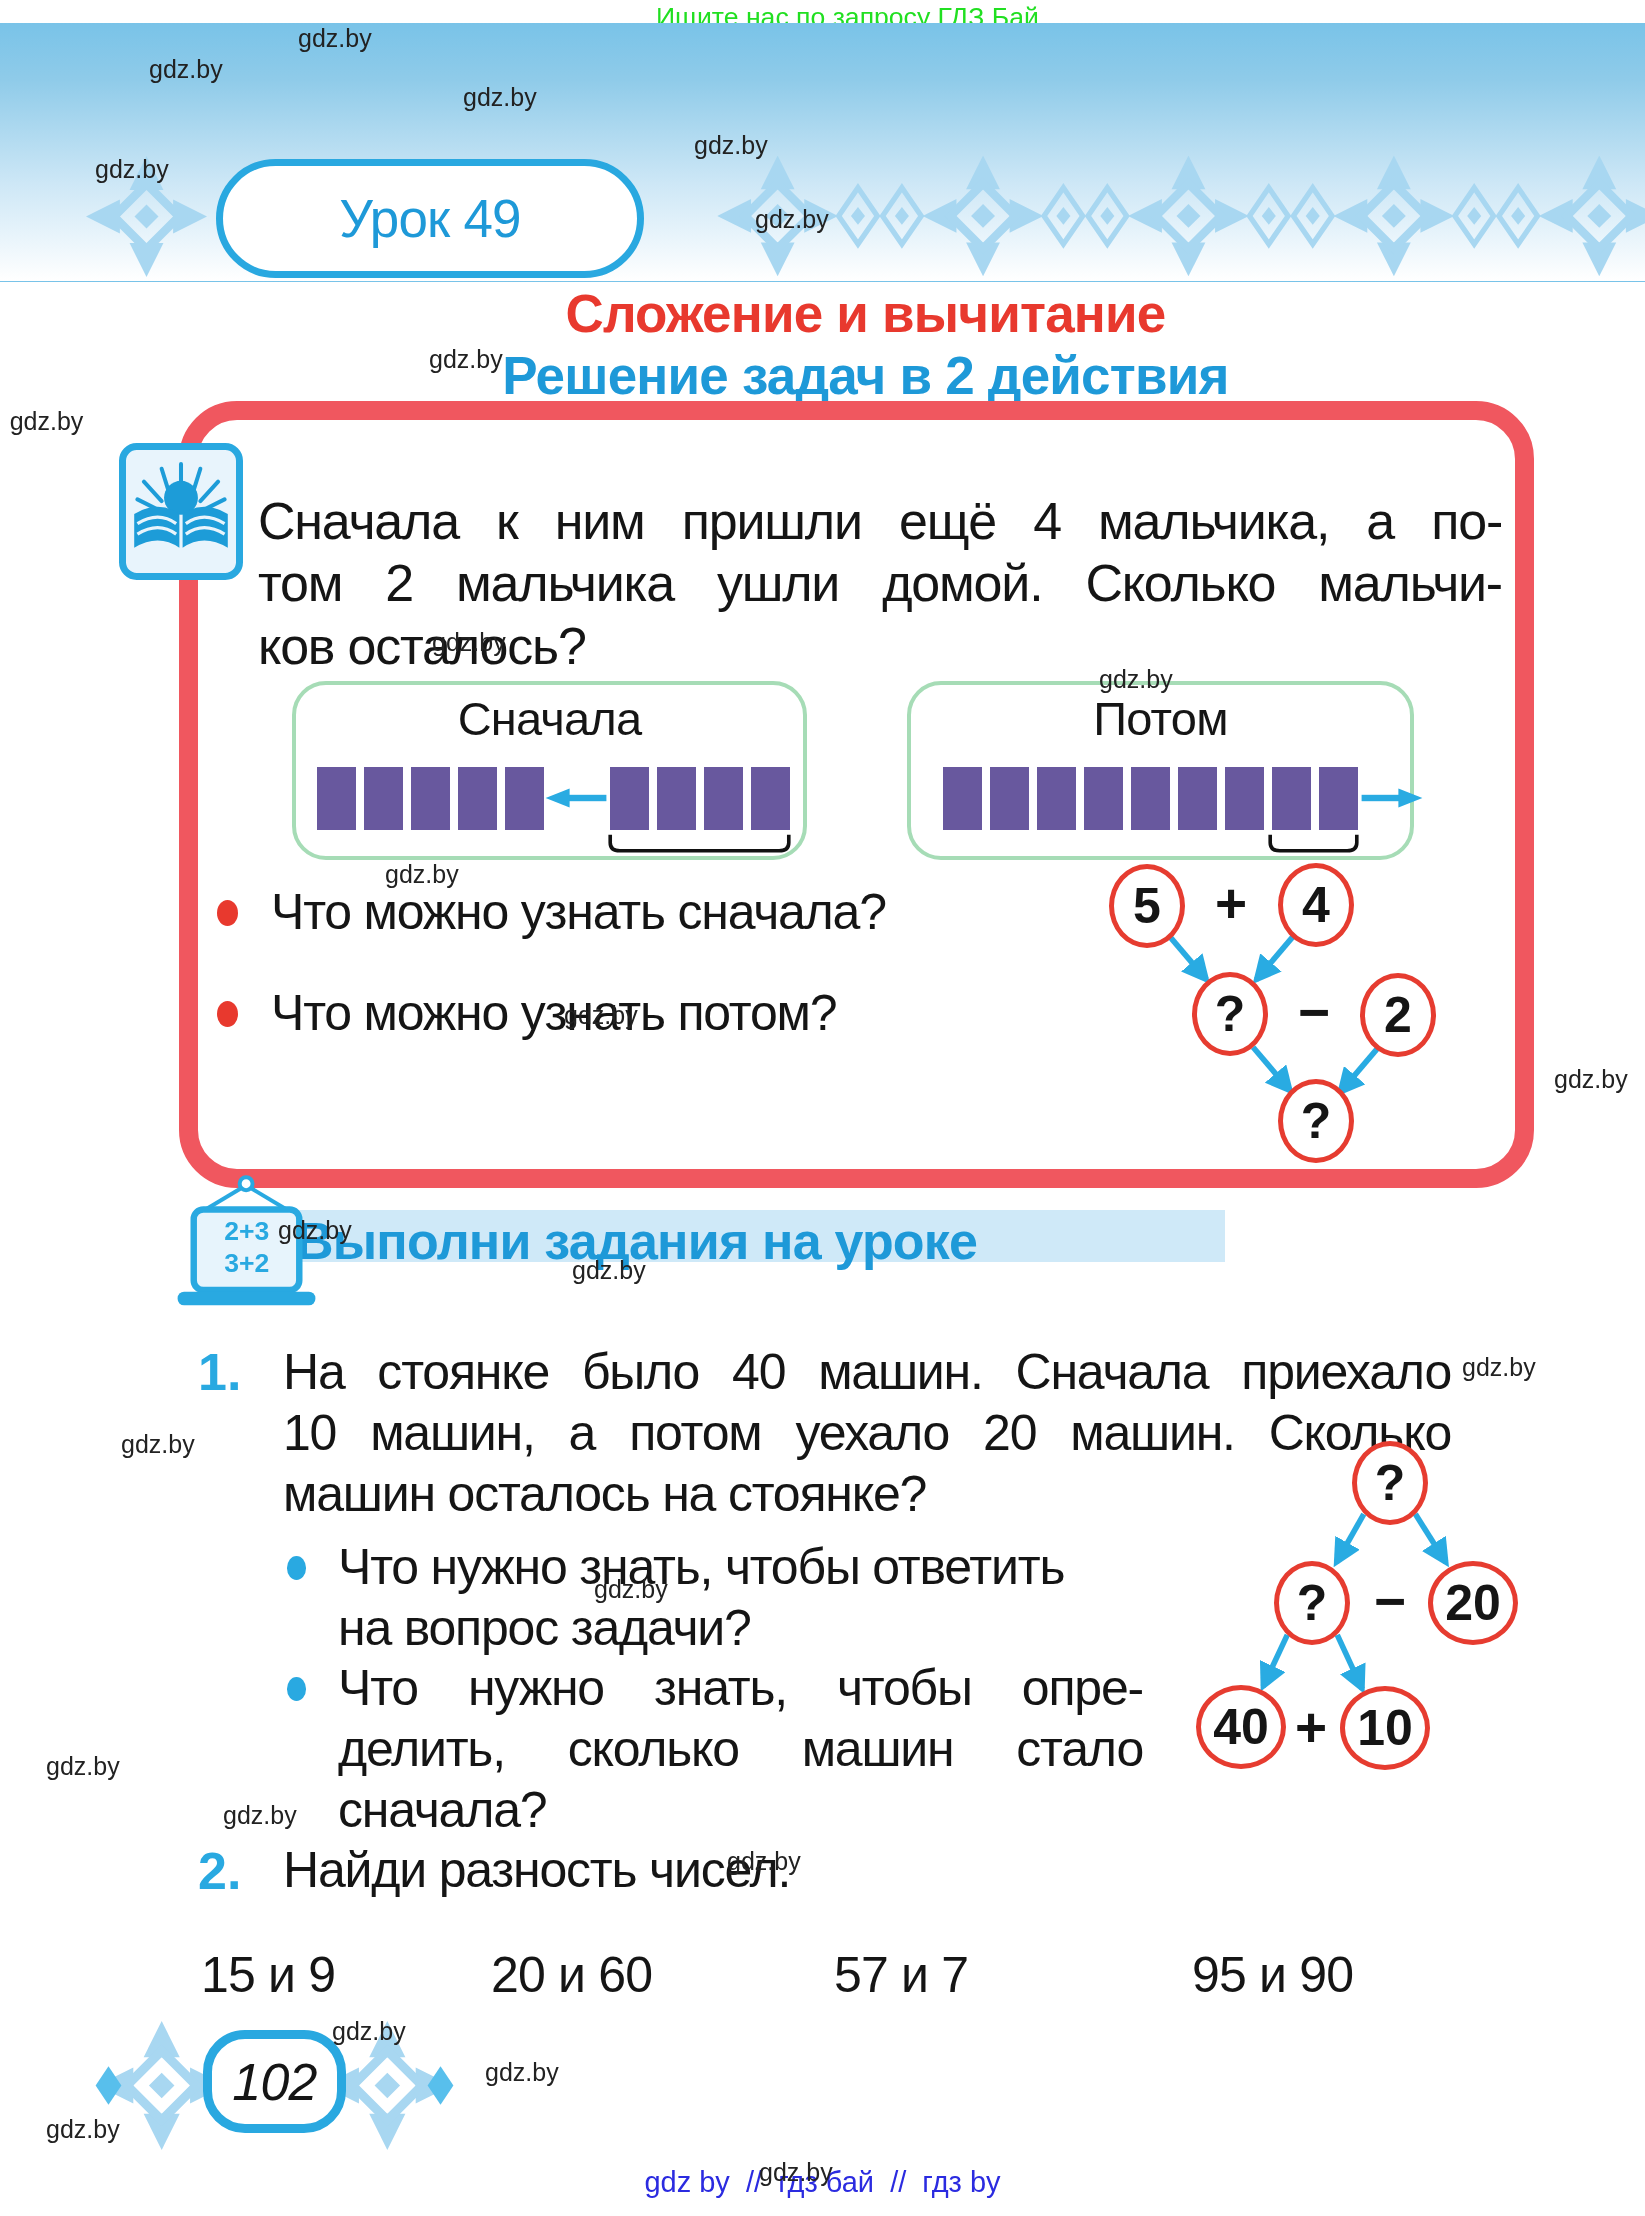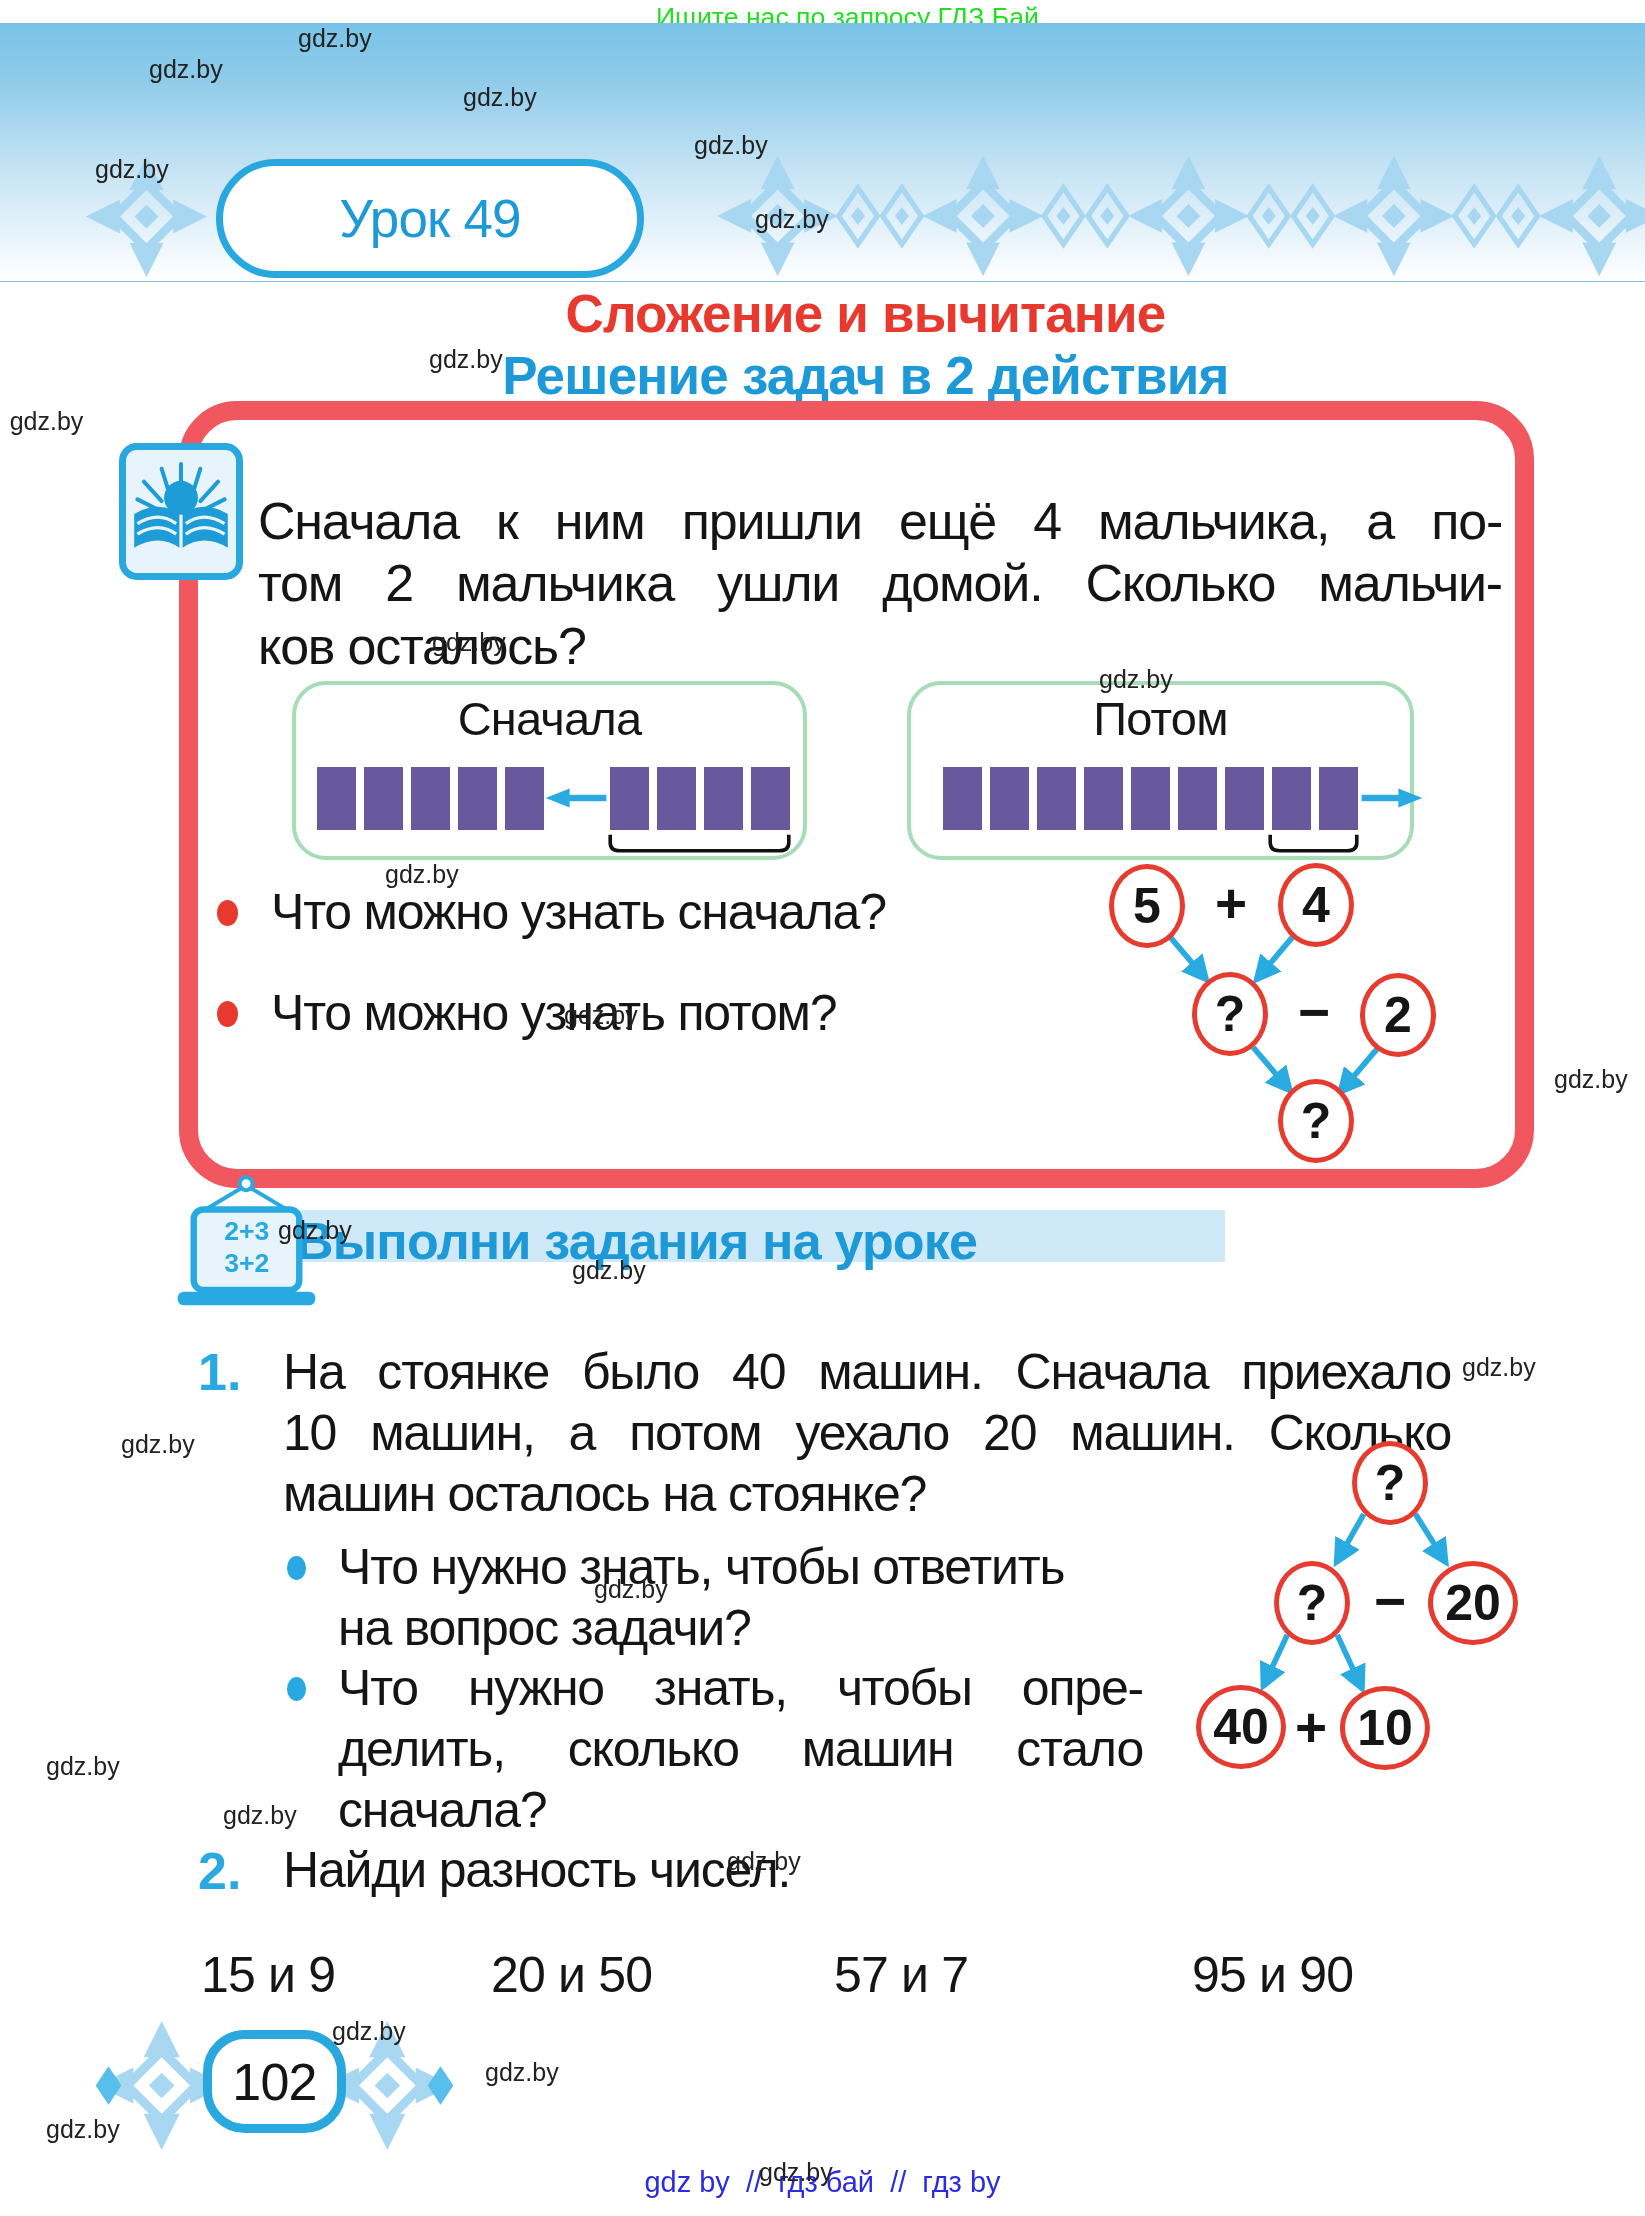--- a/index.html
+++ b/index.html
@@ -75,21 +75,21 @@
   .tasknum{position:absolute;font-size:52px;font-weight:bold;color:#29a9e1;}
   .t-line{position:absolute;left:283px;width:1168px;font-size:50px;line-height:61px;letter-spacing:-1.2px;white-space:nowrap;}
   .t-line.jline{white-space:normal;text-align:justify;text-align-last:justify;}
   .b-line{position:absolute;left:338px;font-size:50px;letter-spacing:-1.2px;white-space:nowrap;}
   .b-line.jline{width:805px;white-space:normal;text-align:justify;text-align-last:justify;}
   .pair{position:absolute;top:1946px;font-size:50px;letter-spacing:-0.8px;white-space:nowrap;}
 
   
   .page-pill{position:absolute;left:203px;top:2030px;width:143px;height:103px;box-sizing:border-box;
        border:9.7px solid #29a8e0;border-radius:42px;background:#fff;z-index:3;
-       display:flex;align-items:center;justify-content:center;font-size:52px;letter-spacing:-0.8px;}
+       display:flex;align-items:center;justify-content:center;font-size:52px;letter-spacing:-0.8px;font-style:italic;}
   .footer{position:absolute;left:0;top:2166px;width:1645px;text-align:center;
        font-size:29px;color:#2b2be0;white-space:pre;}
 
   
   .wm-layer{position:absolute;left:0;top:0;width:100%;height:100%;z-index:40;pointer-events:none;}
   .wm{position:absolute;font-size:25px;color:#222;white-space:nowrap;}
 </style>
 </head>
 <body>
 
@@ -295,21 +295,21 @@
     <div class="op t2n2">−</div>
     <div class="circle wide t2n3">20</div>
     <div class="circle wide t2n4">40</div>
     <div class="op t2n5">+</div>
     <div class="circle wide t2n6">10</div>
   </div>
 
   <div class="tasknum" style="left:198px;top:1841px">2.</div>
   <div class="q-text" style="left:283px;top:1841px">Найди разность чисел.</div>
   <div class="pair" style="left:201px">15 и 9</div>
-  <div class="pair" style="left:491px">20 и 50</div>
+  <div class="pair" style="left:491px">20 и 60</div>
   <div class="pair" style="left:834px">57 и 7</div>
   <div class="pair" style="left:1192px">95 и 90</div>
 
   <svg class="abs" style="left:81px;top:2017px" width="387" height="137" viewBox="0 0 480 170">
     <use href="#orn-star" x="20" y="5" width="160" height="160"></use>
     <use href="#orn-star" x="300" y="5" width="160" height="160"></use>
     <path d="M18 85 l16 -24 16 24 -16 24 Z" fill="#58bfec"></path>
     <path d="M430 85 l16 -24 16 24 -16 24 Z" fill="#58bfec"></path>
   </svg>
   <div class="page-pill">

